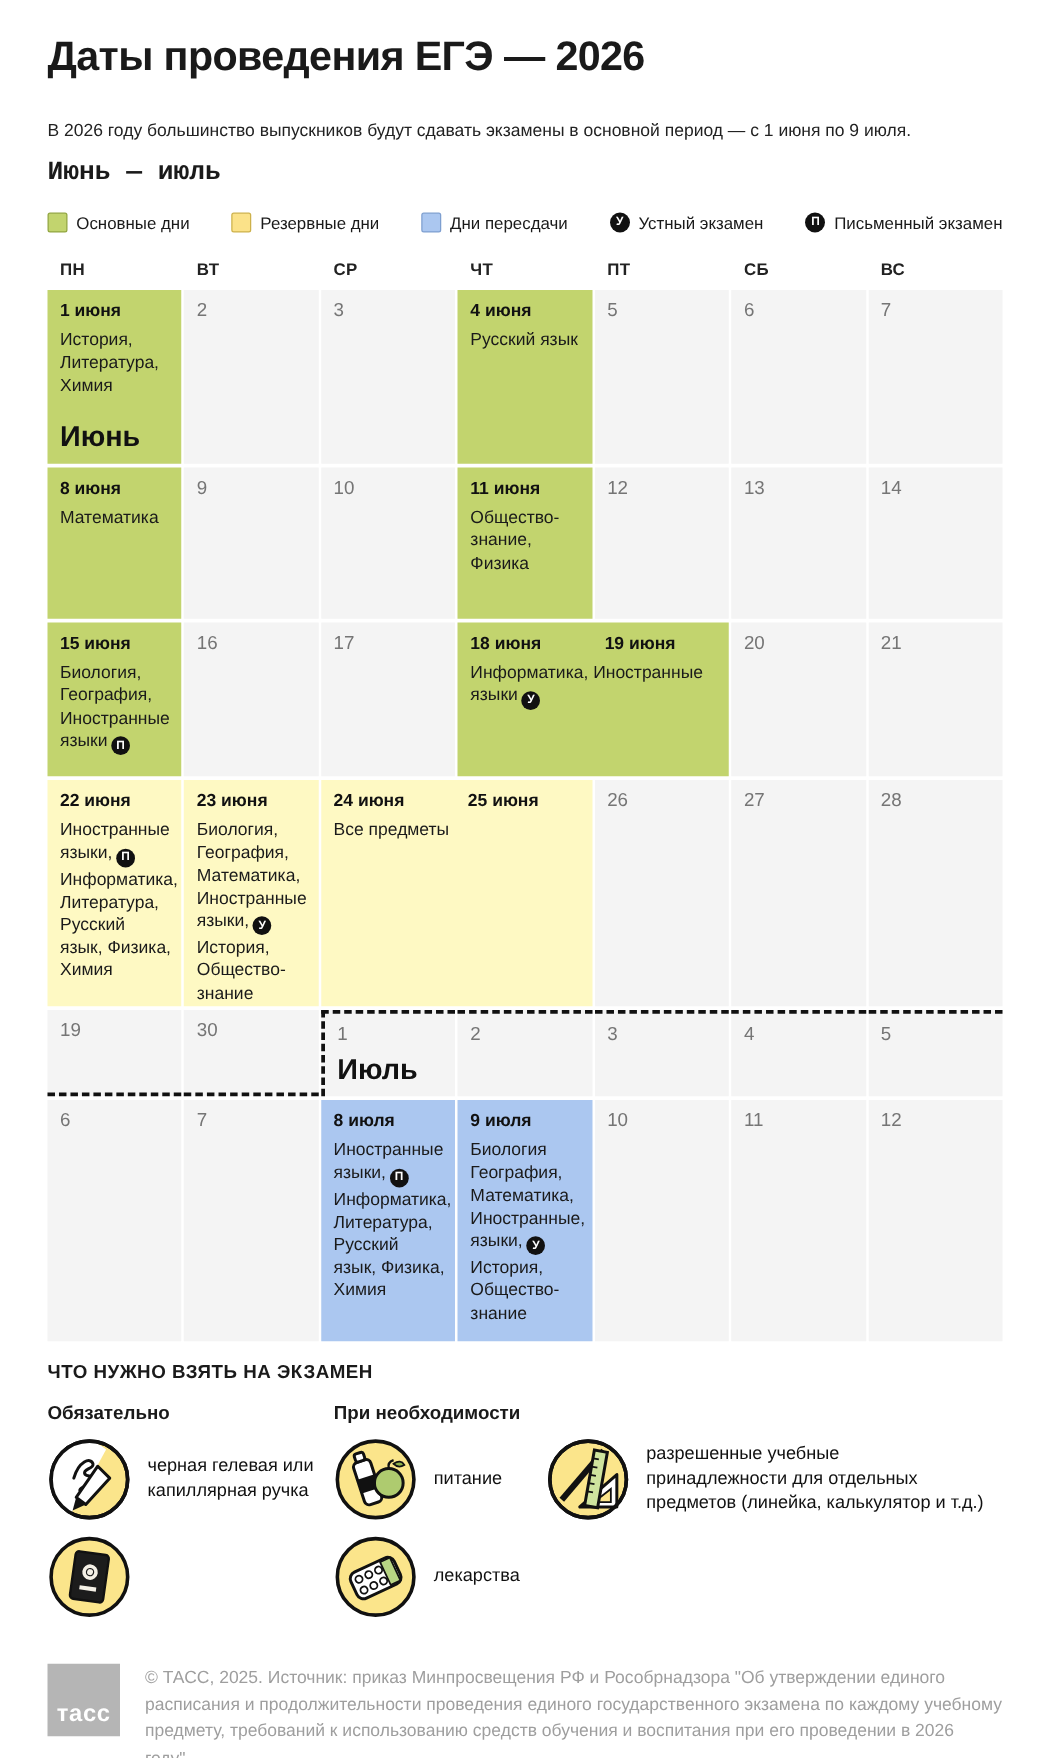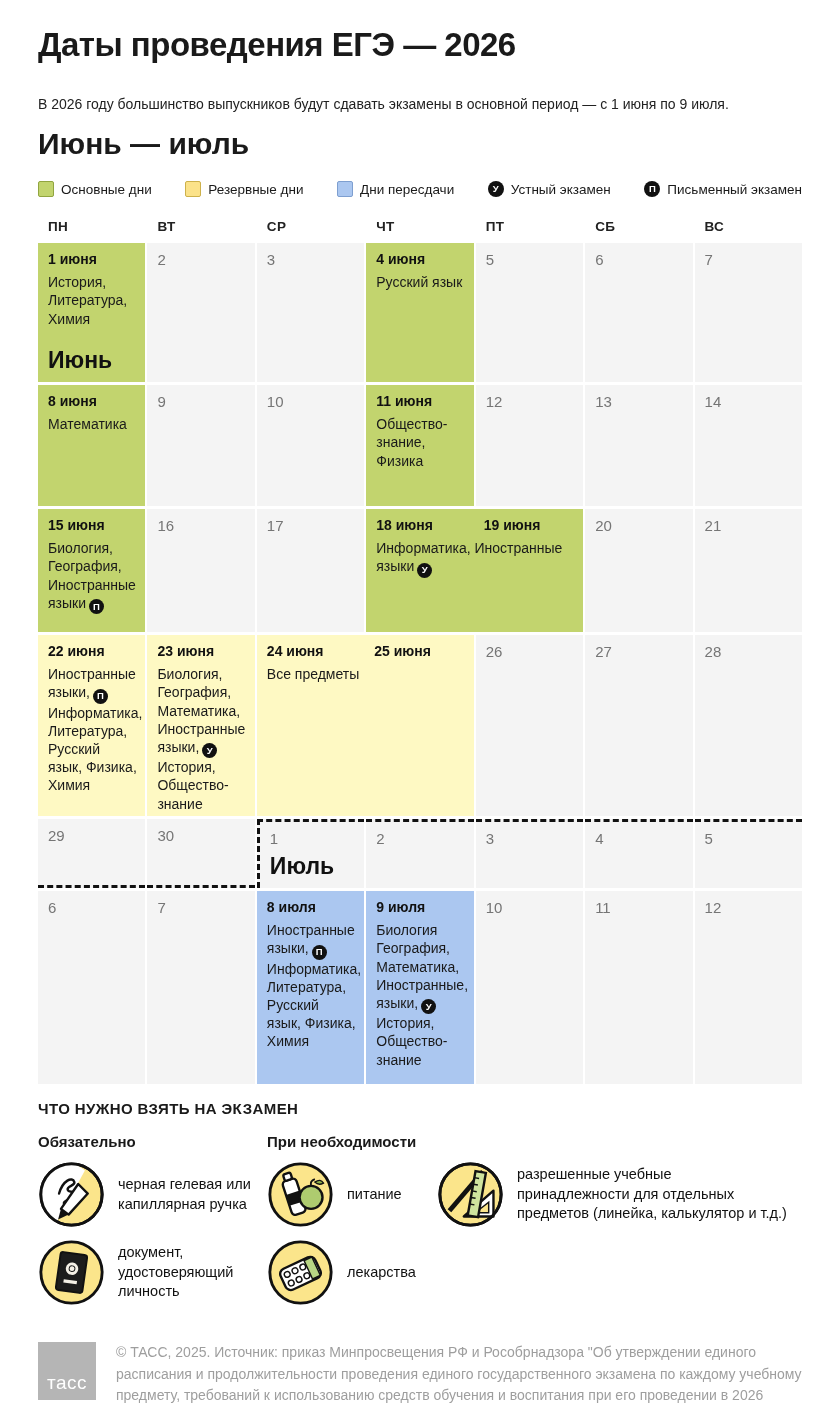--- a/index.html
+++ b/index.html
@@ -2,21 +2,21 @@
 <html lang="ru"><head>
 <meta charset="utf-8">
 <style>
   * { margin:0; padding:0; box-sizing:border-box; }
   html,body { background:#fff; }
   body { font-family:"Liberation Sans","DejaVu Sans",sans-serif; color:#1a1a1a; }
   .page { width:840px; min-height:1406px; margin:0 auto; padding:26px 38px 20px; background:#fff; }
 
   h1 { font-size:33px; font-weight:bold; letter-spacing:-0.5px; }
   .subtitle { font-size:14px; margin-top:32px; color:#222; }
-  h2 { font-size:30px; font-weight:bold; margin-top:15px; }
+  h2 { font-size:21px; font-weight:bold; margin-top:15px;font-family:Liberation Mono, monospace; }
 
   .legend { display:flex; justify-content:space-between; align-items:center; margin-top:20px; font-size:13.5px; }
   .legend-item { display:flex; align-items:center; gap:7px; }
   .swatch { width:16px; height:16px; border-radius:2px; display:inline-block; }
   .swatch-main    { background:#c2d46e; border:1px solid #91a540; }
   .swatch-reserve { background:#fbe289; border:1px solid #cdb14b; }
   .swatch-retake  { background:#abc7f0; border:1px solid #7e9fd0; }
 
   .exam-icon { display:inline-flex; align-items:center; justify-content:center;
     width:15px; height:15px; border-radius:50%; background:#111; color:#fff;
@@ -53,21 +53,21 @@
   .check-item .check-label { font-size:14.5px; line-height:1.35; color:#111; }
   .p-r2c1 { grid-column:1; grid-row:2; }
   .p-r2c2 { grid-column:2; grid-row:2; }
   .p-r2c3 { grid-column:3; grid-row:2; }
   .p-r3c1 { grid-column:1; grid-row:3; }
   .p-r3c2 { grid-column:2; grid-row:3; }
   .circle-icon { flex:none; width:67px; height:67px; }
 
   .footer { display:flex; gap:20px; margin-top:36px; align-items:flex-start; }
   .tass-logo { flex:none; width:58px; height:58px; background:#b5b5b5; color:#fff;
-    font-size:19px; font-weight:normal; display:flex; align-items:flex-end; justify-content:center;
+    font-size:19px; font-weight:bold; display:flex; align-items:flex-end; justify-content:center;
     padding-bottom:6px; letter-spacing:0.5px; }
   .footer-text { font-size:14px; line-height:1.55; color:#9e9e9e; max-width:690px; }
 </style>
 </head>
 <body>
 
 <div class="page">
 
   <h1>Даты проведения ЕГЭ — 2026</h1>
   <p class="subtitle">В 2026 году большинство выпускников будут сдавать экзамены в основной период — с 1 июня по 9 июля.</p>
@@ -190,21 +190,21 @@
       <div class="cell empty">
         <div class="day">26</div>
       </div>
       <div class="cell empty">
         <div class="day">27</div>
       </div>
       <div class="cell empty">
         <div class="day">28</div>
       </div>
       <div class="cell empty sep-bottom">
-        <div class="day">29</div>
+        <div class="day">19</div>
       </div>
       <div class="cell empty sep-bottom">
         <div class="day">30</div>
       </div>
       <div class="cell empty sep-top sep-left">
         <div class="day">1</div>
         <div class="month-label">Июль</div>
       </div>
       <div class="cell empty sep-top">
         <div class="day">2</div>
@@ -298,21 +298,20 @@
       <div class="check-item p-r3c1">
         <svg class="circle-icon" viewBox="0 0 70 70">
           <circle cx="35" cy="35" r="32" fill="#fbe58b" stroke="#111" stroke-width="3"></circle>
           <g transform="rotate(8 35 35)">
             <rect x="21" y="15" width="28" height="40" rx="3" fill="#1c1c1c" stroke="#111" stroke-width="2"></rect>
             <circle cx="35" cy="31" r="6.5" fill="#f4f0e6"></circle>
             <circle cx="35" cy="31" r="3" fill="none" stroke="#1c1c1c" stroke-width="1"></circle>
             <rect x="28" y="43" width="14" height="3.5" fill="#f4f0e6"></rect>
           </g>
         </svg>
-        <span class="check-label">документ, удостоверяющий личность</span>
       </div>
 
       <div class="check-item p-r3c2">
         <svg class="circle-icon" viewBox="0 0 70 70">
           <circle cx="35" cy="35" r="32" fill="#fbe58b" stroke="#111" stroke-width="3"></circle>
           <g transform="rotate(-25 35 36)">
             <rect x="15" y="24" width="40" height="24" rx="6" fill="#fff" stroke="#111" stroke-width="2.5"></rect>
             <rect x="44" y="25.5" width="9" height="21" fill="#b8d584" stroke="#111" stroke-width="1.5"></rect>
             <circle cx="22" cy="31" r="3" fill="#fff" stroke="#111" stroke-width="1.5"></circle>
             <circle cx="31" cy="31" r="3" fill="#fff" stroke="#111" stroke-width="1.5"></circle>

